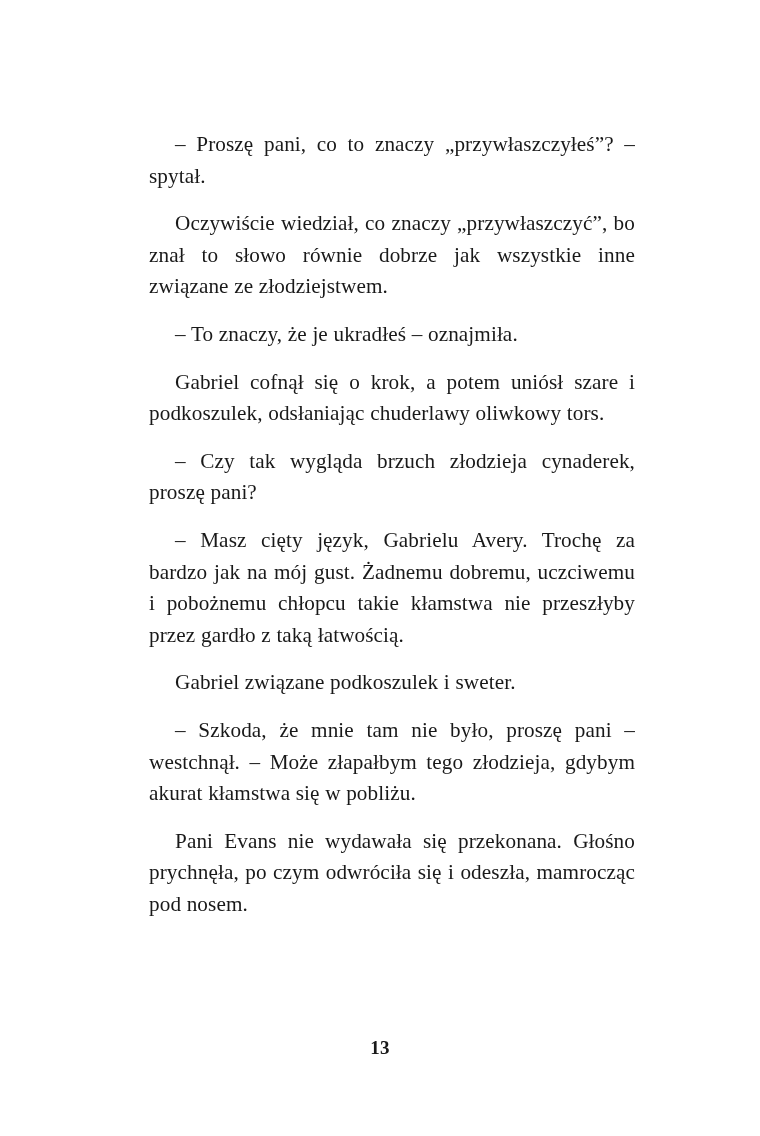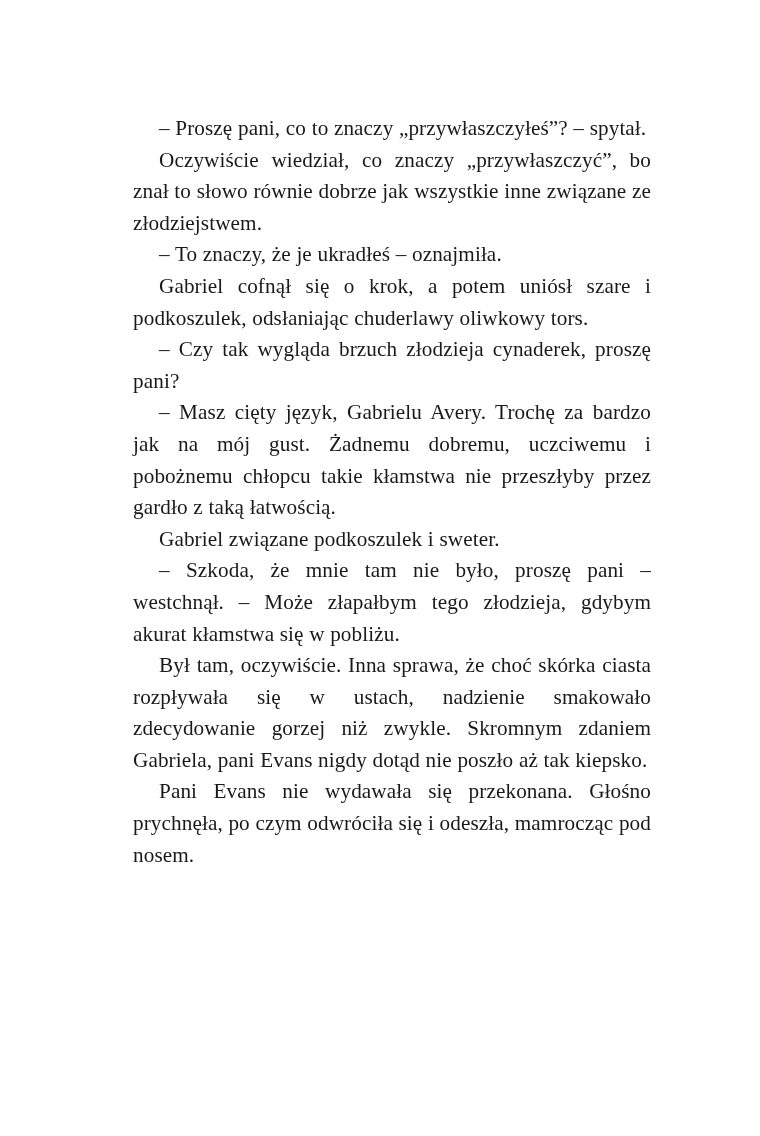--- a/index.html
+++ b/index.html
@@ -22,21 +22,21 @@
     overflow: hidden;
     box-sizing: border-box;
   }
   .text-block {
     position: absolute;
     left: 133px;
     top: 113px;
     width: 518px;
   }
   .para {
-    margin: 0;
+    margin: 16px;
     text-indent: 26px;
     text-align: justify;
     text-justify: inter-word;
     font-size: 21.2px;
     line-height: 31.6px;
     letter-spacing: 0.1px;
     word-spacing: 0.2px;
     hyphens: manual;
     -webkit-hyphens: manual;
   }
@@ -62,18 +62,18 @@
 
   <div class="text-block">
     <p class="para last-line-natural">– Proszę pani, co to znaczy „przywłaszczyłeś”? – spytał.</p>
     <p class="para last-line-natural">Oczywiście wiedział, co znaczy „przywłaszczyć”, bo znał to słowo równie dobrze jak wszystkie inne związane ze złodziejstwem.</p>
     <p class="para last-line-natural">– To znaczy, że je ukradłeś – oznajmiła.</p>
     <p class="para last-line-natural">Gabriel cofnął się o krok, a potem uniósł szare i podkoszulek, odsłaniając chuderlawy oliwkowy tors.</p>
     <p class="para last-line-natural">– Czy tak wygląda brzuch złodzieja cynaderek, proszę pani?</p>
     <p class="para last-line-natural">– Masz cięty język, Gabrielu Avery. Trochę za bardzo jak na mój gust. Żadnemu dobremu, uczciwemu i pobożnemu chłopcu takie kłamstwa nie przeszłyby przez gardło z taką łatwością.</p>
     <p class="para last-line-natural">Gabriel związane podkoszulek i sweter.</p>
     <p class="para last-line-natural">– Szkoda, że mnie tam nie było, proszę pani – westchnął. – Może złapałbym tego złodzieja, gdybym akurat kłamstwa się w pobliżu.</p>
-    <p class="para last-line-natural">Był tam, oczywiście. Inna sprawa, że choć skórka ciasta rozpływała się w ustach, nadzienie smakowało zdecydowanie gorzej niż zwykle. Skromnym zdaniem Gabriela, pani Evans nigdy dotąd nie poszło aż tak kiepsko.</p>
     <p class="para last-line-natural">Pani Evans nie wydawała się przekonana. Głośno prychnęła, po czym odwróciła się i odeszła, mamrocząc pod nosem.</p>
   </div>
 
+  <div class="folio">13</div>
 
 </div>
 
 </body></html>

